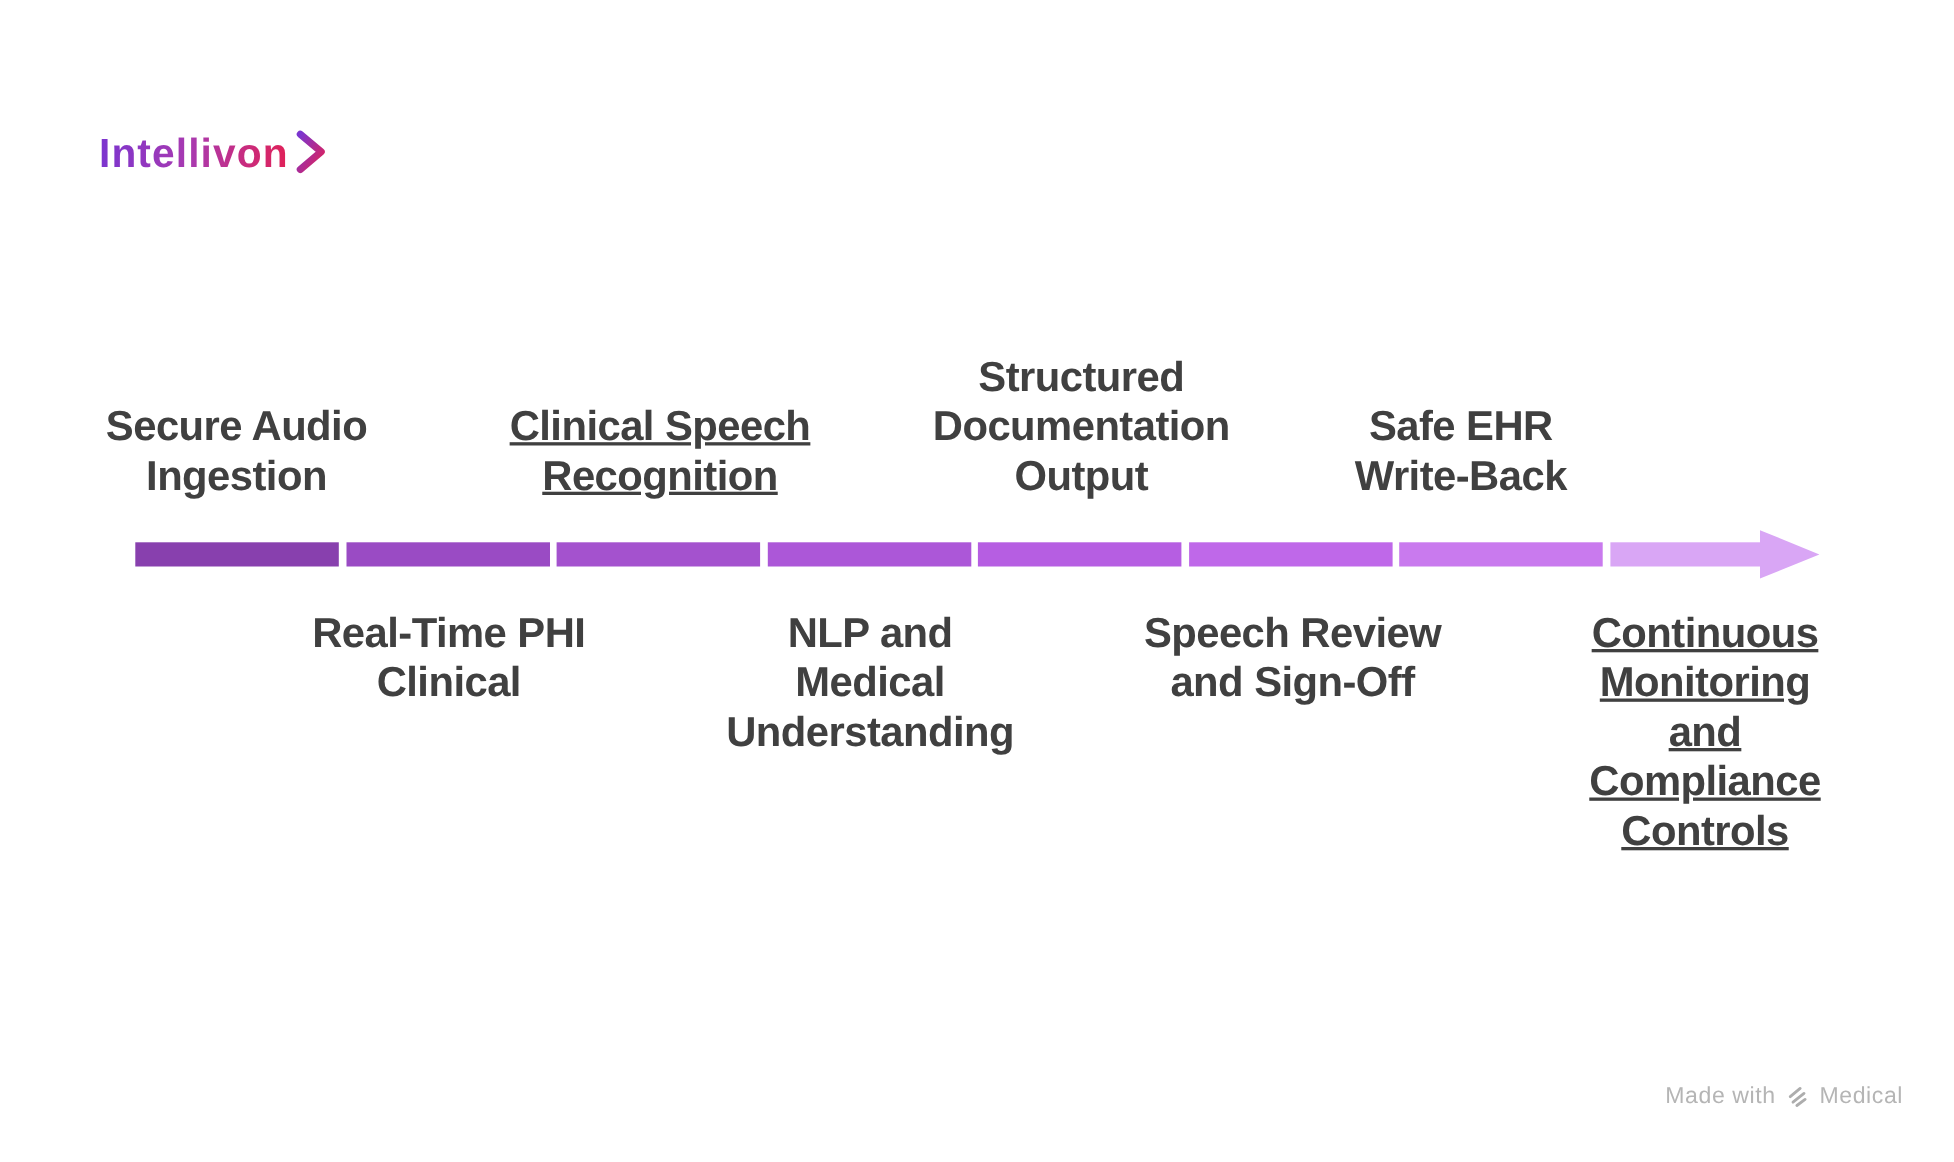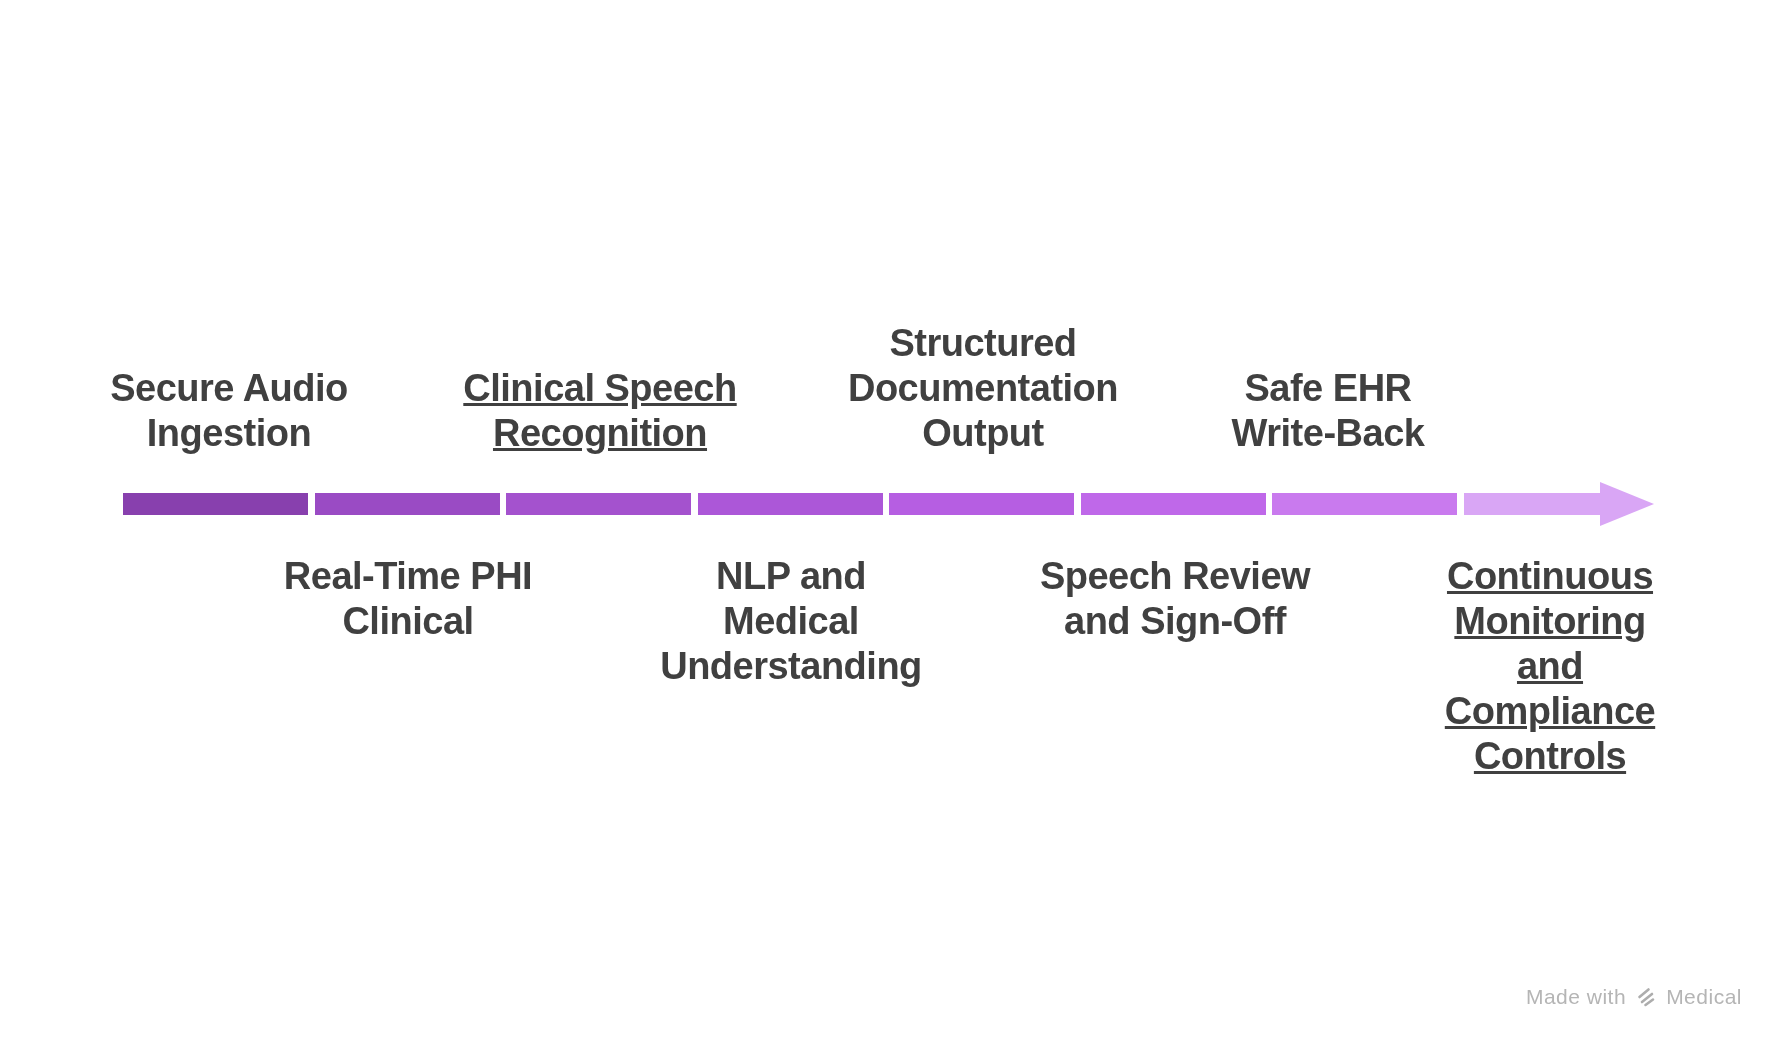--- a/index.html
+++ b/index.html
@@ -61,54 +61,66 @@
     line-height: 45px;
     letter-spacing: -0.5px;
     color: var(--label-color, #404040);
   }
   .milestone.top { bottom: 600px; }
   .milestone.bottom { top: 554px; }
 
   
   .watermark {
     position: absolute;
-    right: 34px;
+    right: 46px;
     top: 985px;
     display: flex;
     align-items: center;
     gap: 9px;
     font-size: 21px;
     font-weight: 400;
     letter-spacing: 0.5px;
     color: var(--watermark-color, #b5b5b5);
   }
   .watermark svg { display: block; }
 </style>
 </head>
 <body>
 
 <div class="canvas">
 
+  <div class="logo">
+    <span class="logo-text">Intellivon</span>
+    <svg class="logo-chevron" width="30" height="40" viewBox="0 0 30 40">
+      <defs>
+        <linearGradient id="chevGrad" x1="0" y1="0" x2="1" y2="1">
+          <stop offset="0" stop-color="#7B35CF"></stop>
+          <stop offset="1" stop-color="#E02158"></stop>
+        </linearGradient>
+      </defs>
+      <path d="M5 4 L24 20 L5 36" fill="none" stroke="url(#chevGrad)" stroke-width="6.5" stroke-linecap="round" stroke-linejoin="round"></path>
+    </svg>
+  </div>
 
   <div>
     <div>
         <div class="timeline-segment" style="left: 123px; width: 185px; top: 493px; height: 22px; background: rgb(136, 64, 174);"></div>
         <div class="timeline-segment" style="left: 315px; width: 185px; top: 493px; height: 22px; background: rgb(154, 75, 196);"></div>
         <div class="timeline-segment" style="left: 506px; width: 185px; top: 493px; height: 22px; background: rgb(164, 82, 206);"></div>
         <div class="timeline-segment" style="left: 698px; width: 185px; top: 493px; height: 22px; background: rgb(172, 87, 216);"></div>
         <div class="timeline-segment" style="left: 889px; width: 185px; top: 493px; height: 22px; background: rgb(182, 94, 226);"></div>
         <div class="timeline-segment" style="left: 1081px; width: 185px; top: 493px; height: 22px; background: rgb(191, 104, 233);"></div>
         <div class="timeline-segment" style="left: 1272px; width: 185px; top: 493px; height: 22px; background: rgb(201, 122, 238);"></div>
         <div class="timeline-segment" style="left: 1464px; width: 136px; top: 493px; height: 22px; background: rgb(217, 166, 245);"></div>
       </div>
     <div class="arrowhead" style="left: 1600px; border-left: 54px solid rgb(217, 166, 245);"></div>
   </div>
 
   <div>
-      <div class="milestone top" style="left: 229px;">Secure Audio
+      <div class="milestone top" style="left: 215px;">Secure Audio
 Ingestion</div>
       <div class="milestone bottom" style="left: 408px;">Real-Time PHI
 Clinical</div>
       <div class="milestone top" style="left: 600px; text-decoration: underline;">Clinical Speech
 Recognition</div>
       <div class="milestone bottom" style="left: 791px;">NLP and
 Medical
 Understanding</div>
       <div class="milestone top" style="left: 983px;">Structured
 Documentation

